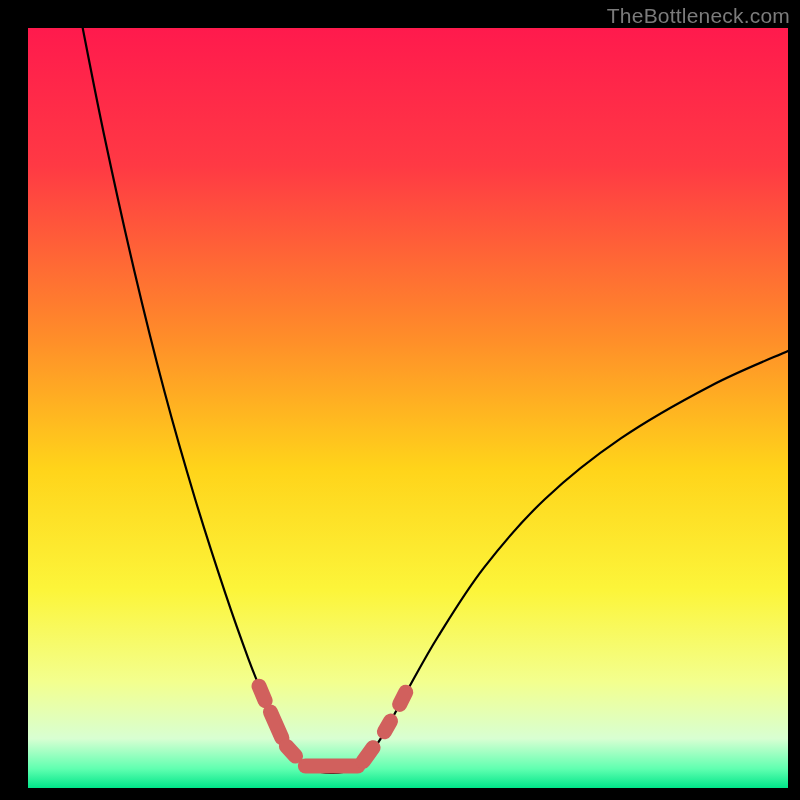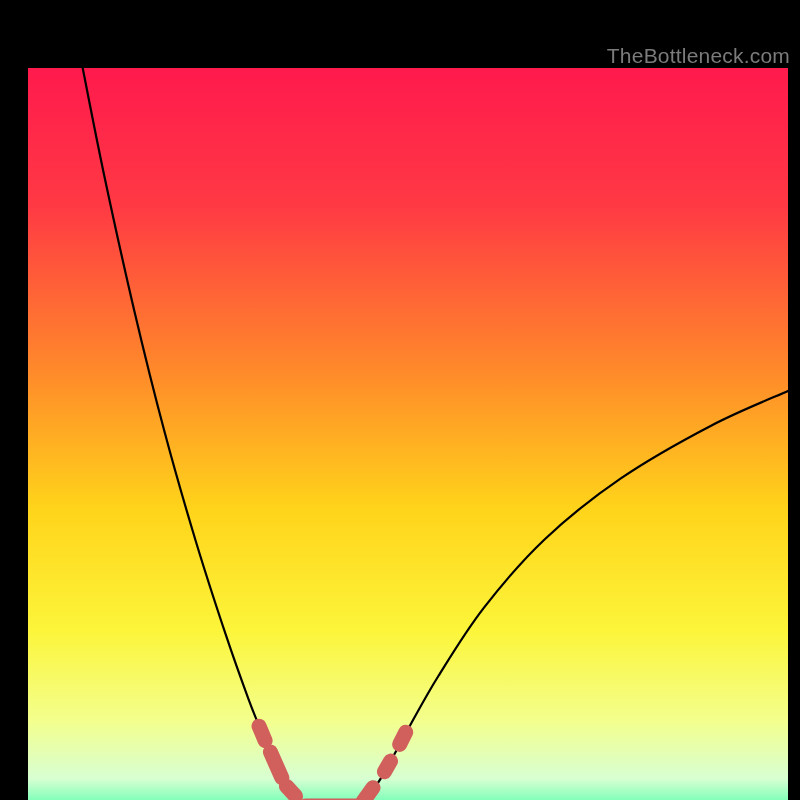--- a/index.html
+++ b/index.html
@@ -8,21 +8,20 @@
     width: 800px;
     height: 800px;
     background: #000;
     overflow: hidden;
     font-family: Arial, Helvetica, sans-serif;
   }
   .stage {
     position: relative;
     width: 800px;
     height: 576px;
-    margin-top: 40px;
   }
   .watermark {
     position: absolute;
     top: 4px;
     right: 10px;
     color: #7b7b7b;
     font-size: 21px;
     font-weight: 400;
     letter-spacing: 0.2px;
     z-index: 10;

